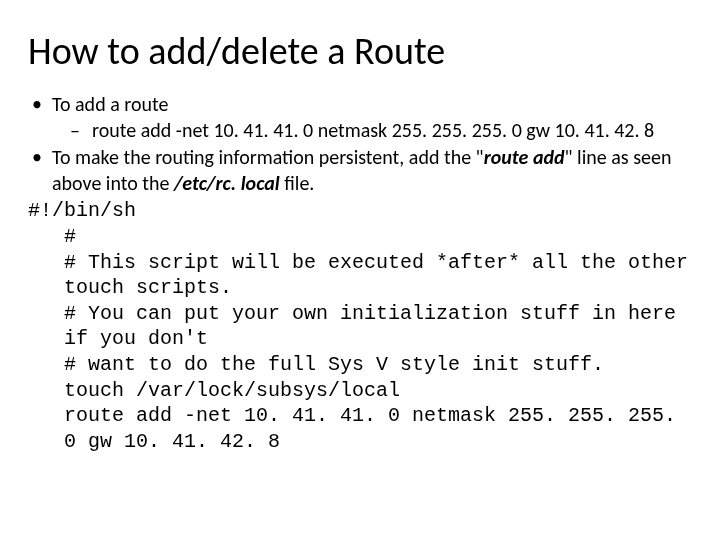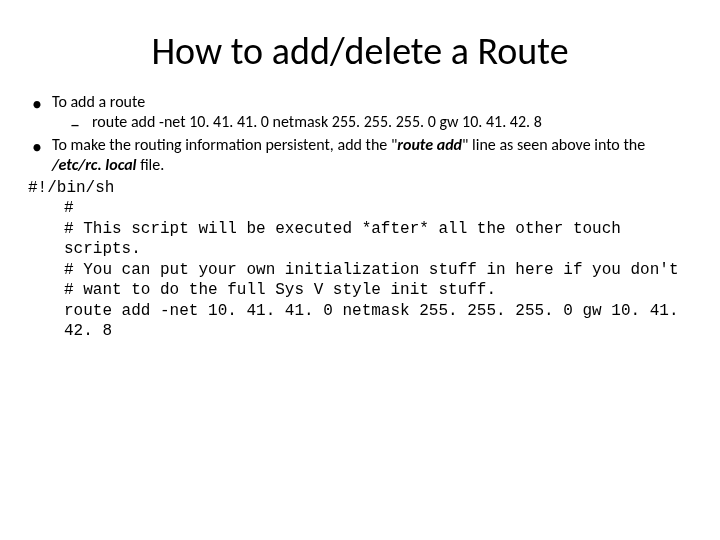--- a/index.html
+++ b/index.html
@@ -12,26 +12,26 @@
     color: #000;
   }
   .slide {
     box-sizing: border-box;
     width: 720px;
     height: 540px;
     padding: 18px 28px 18px 28px;
   }
   .title {
     font-size: 38px;
-    text-align: center;
+    text-align: left;
     margin: 10px 0 18px 0;
     font-weight: 400;
   }
   .body {
-    font-size: 16px;
+    font-size: 20px;
     line-height: 1.28;
   }
   ul.level1 {
     list-style: none;
     margin: 0;
     padding: 0;
   }
   ul.level1 > li {
     position: relative;
     padding-left: 24px;
@@ -93,17 +93,18 @@
         <span>To make the routing information persistent, add the "</span><span class="ital">route add</span><span>" line as seen above into the </span><span class="ital">/etc/rc. local</span><span> file.</span>
       </li>
     </ul>
 
     <div class="script">
       <div>#!/bin/sh</div>
       <div class="script-indent">#</div>
       <div class="script-indent"># This script will be executed *after* all the other touch scripts.</div>
       <div class="script-indent"># You can put your own initialization stuff in here if you don't</div>
       <div class="script-indent"># want to do the full Sys V style init stuff.</div>
+      <div class="script-indent">touch /var/lock/subsys/local</div>
       <div class="script-indent">route add -net 10. 41. 41. 0 netmask 255. 255. 255. 0 gw 10. 41. 42. 8</div>
     </div>
 
   </div>
 </div>
 
 </body></html>

